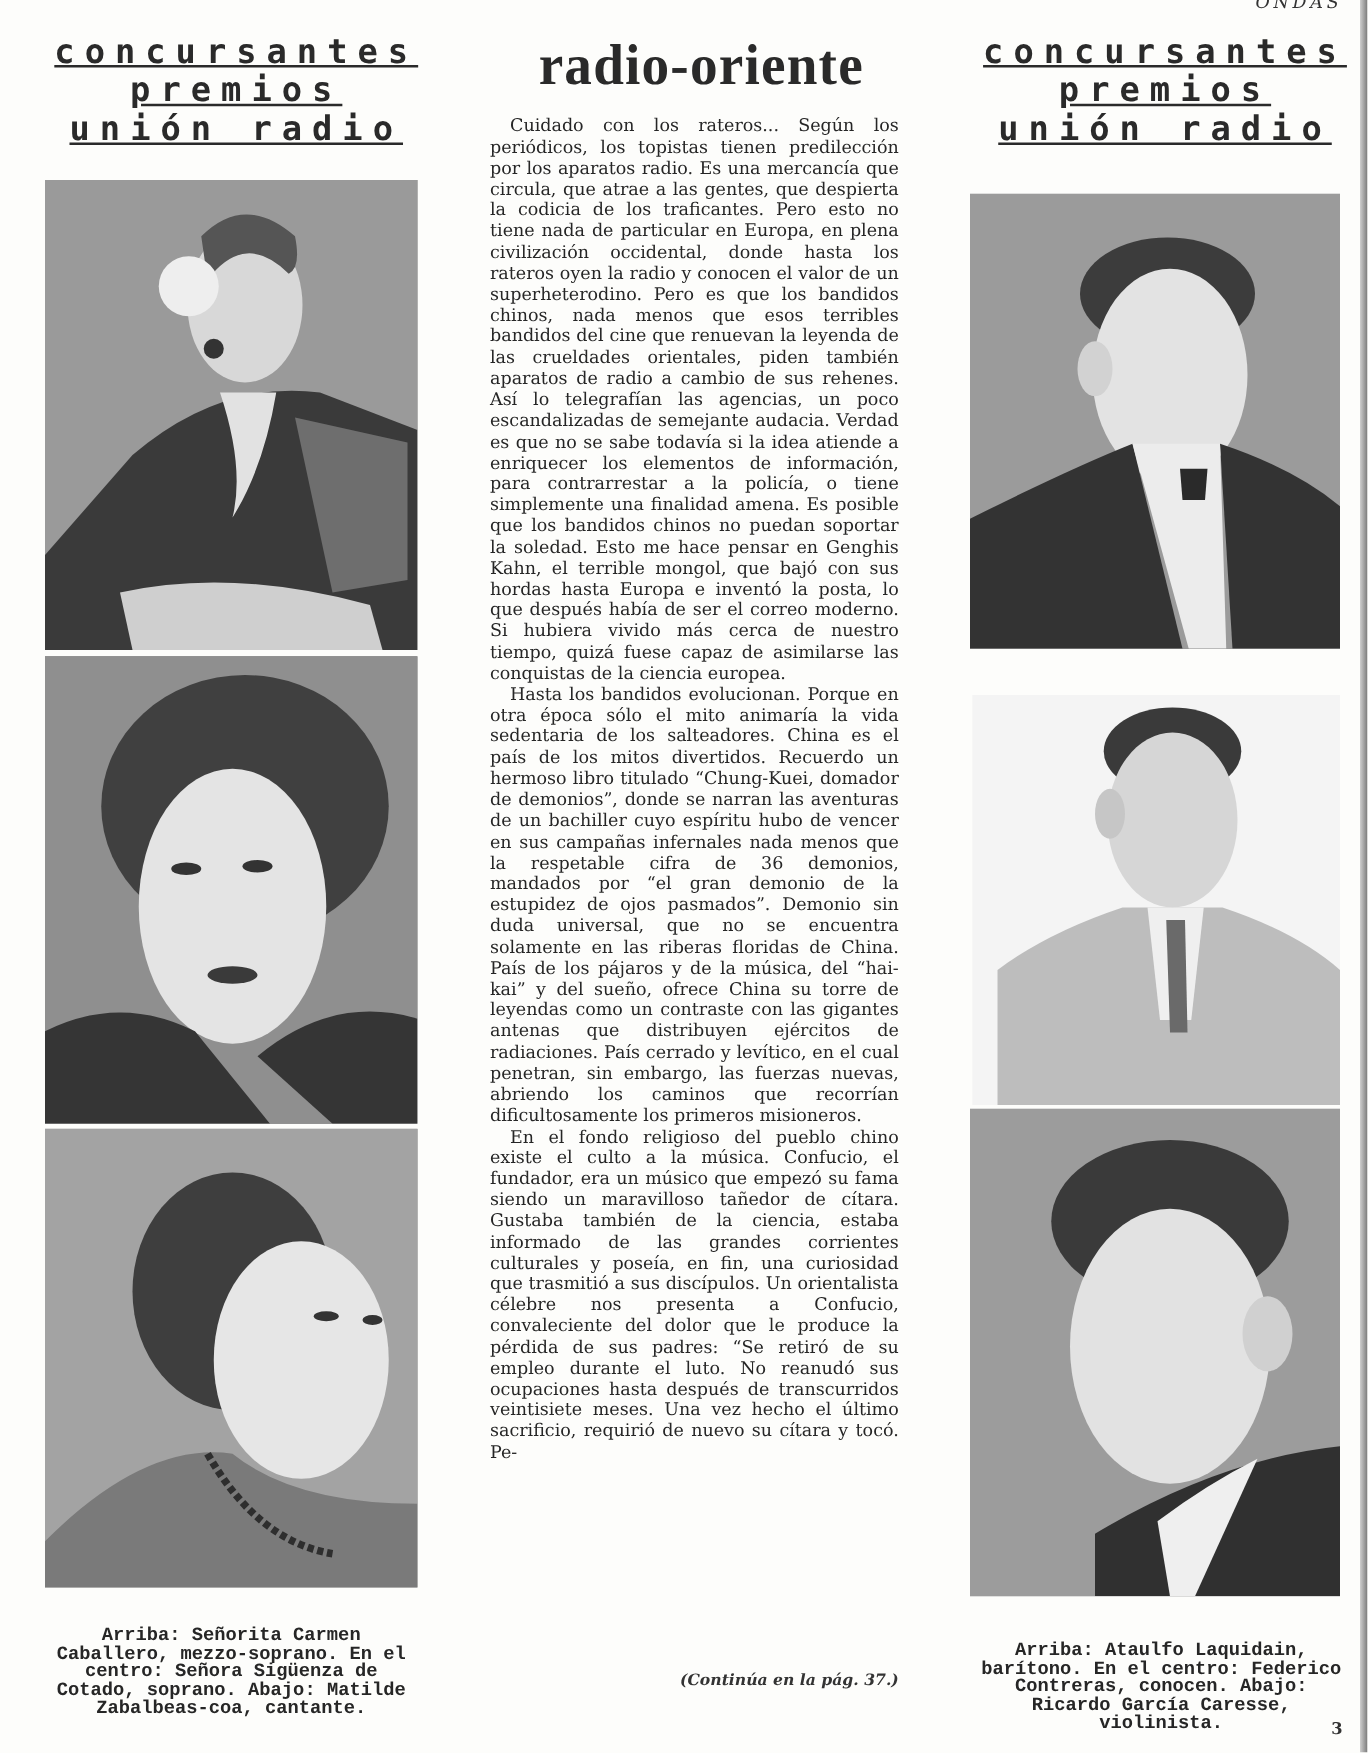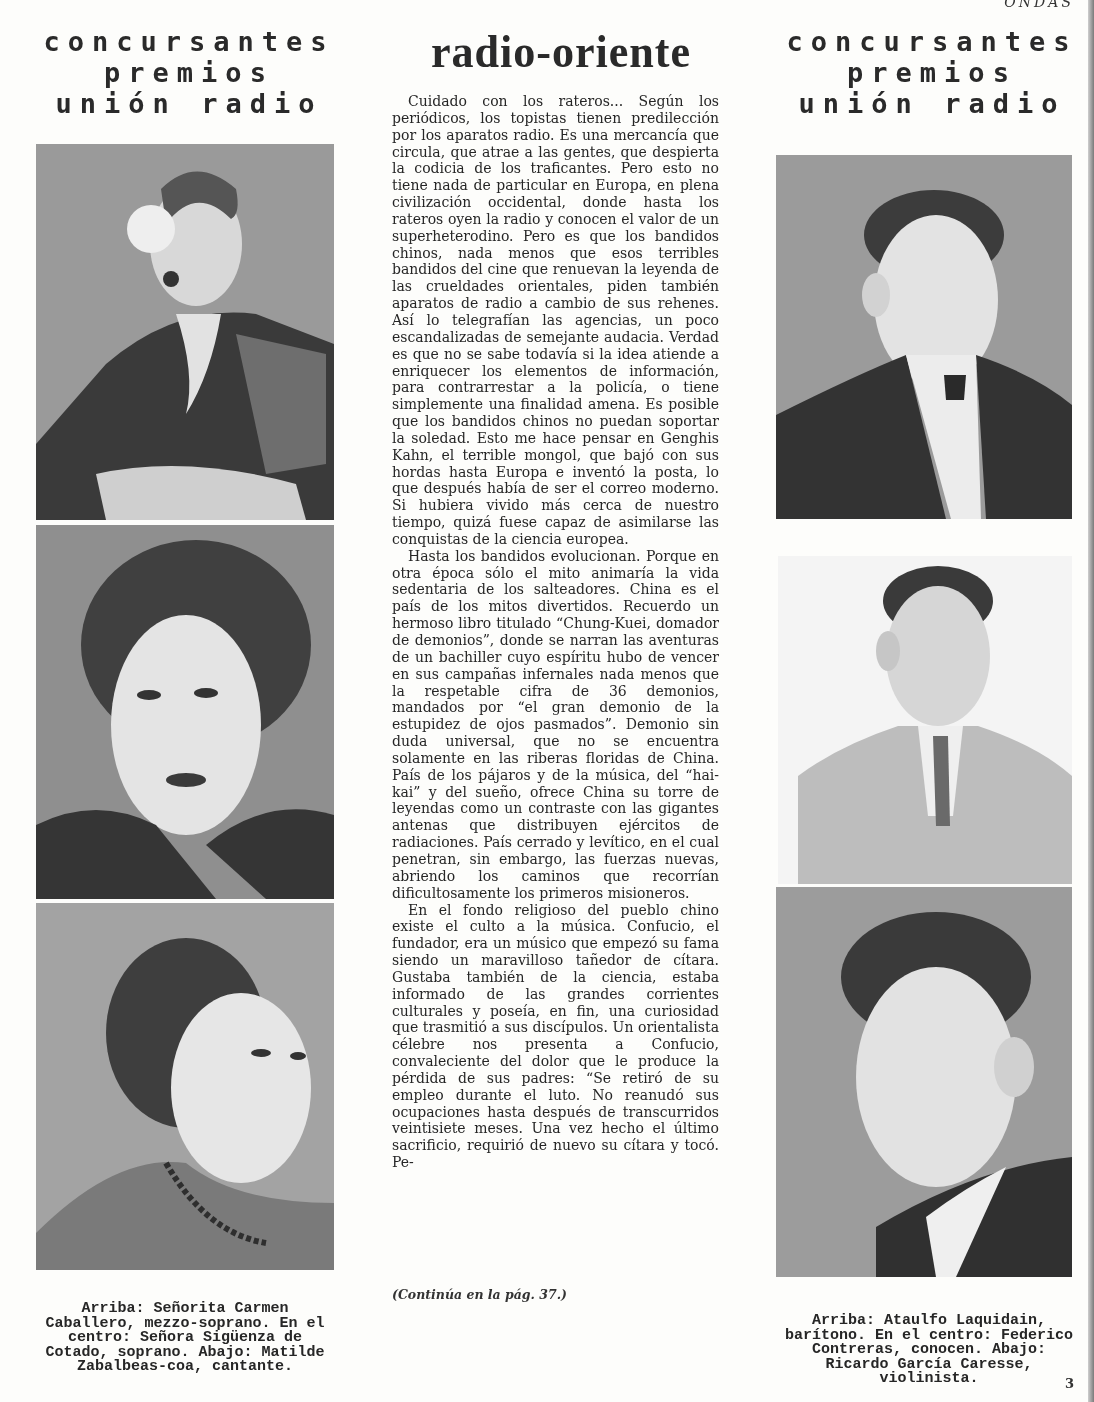--- a/index.html
+++ b/index.html
@@ -12,42 +12,42 @@
     position: absolute; right: 0; top: 0; width: 6px; height: 1402px;
     background: linear-gradient(to right, #cfcfcf, #7a7a7a);
   }
   .running-head {
     position: absolute; top: -6px; right: 20px;
     font-style: italic; font-size: 14px; letter-spacing: 3px; color: #333;
   }
   .side-title {
     position: absolute; text-align: center;
     font-family: "DejaVu Sans Mono", monospace; font-weight: bold;
-    font-size: 27px; line-height: 31px; letter-spacing: 8px; color: #2a2a2a;
+    font-size: 27px; line-height: 31px; letter-spacing: 8px; color: #2a2a2a; text-decoration: underline;
   }
   .side-title span { display: block; white-space: nowrap; }
   .left-title { left: 30px; top: 26px; width: 318px; }
   .right-title { left: 773px; top: 26px; width: 318px; }
 
   .main-title {
     position: absolute; left: 392px; top: 25px; width: 338px; text-align: center;
     font-family: "Liberation Serif", serif; font-weight: bold;
     font-size: 46px; letter-spacing: 1px; color: #2a2a2a;
     transform: scaleX(0.96);
   }
 
   .article {
     position: absolute; left: 392px; top: 93px; width: 327px;
     font-family: "DejaVu Serif", serif; font-size: 14px; line-height: 16.85px;
     text-align: justify; hyphens: manual; color: #262626;
   }
   .article p { margin: 0; text-indent: 16px; }
 
   .continua {
-    position: absolute; left: 392px; top: 1287px; width: 327px; text-align: left;
+    position: absolute; left: 392px; top: 1336px; width: 327px; text-align: right;
     font-style: italic; font-weight: bold; font-size: 12.5px; color: #333;
   }
 
   .photo {
     position: absolute; overflow: hidden;
     background: #8d8d8d;
     box-shadow: inset 0 0 0 1px rgba(0,0,0,0.15);
   }
   .photo svg { display: block; width: 100%; height: 100%; }
 

